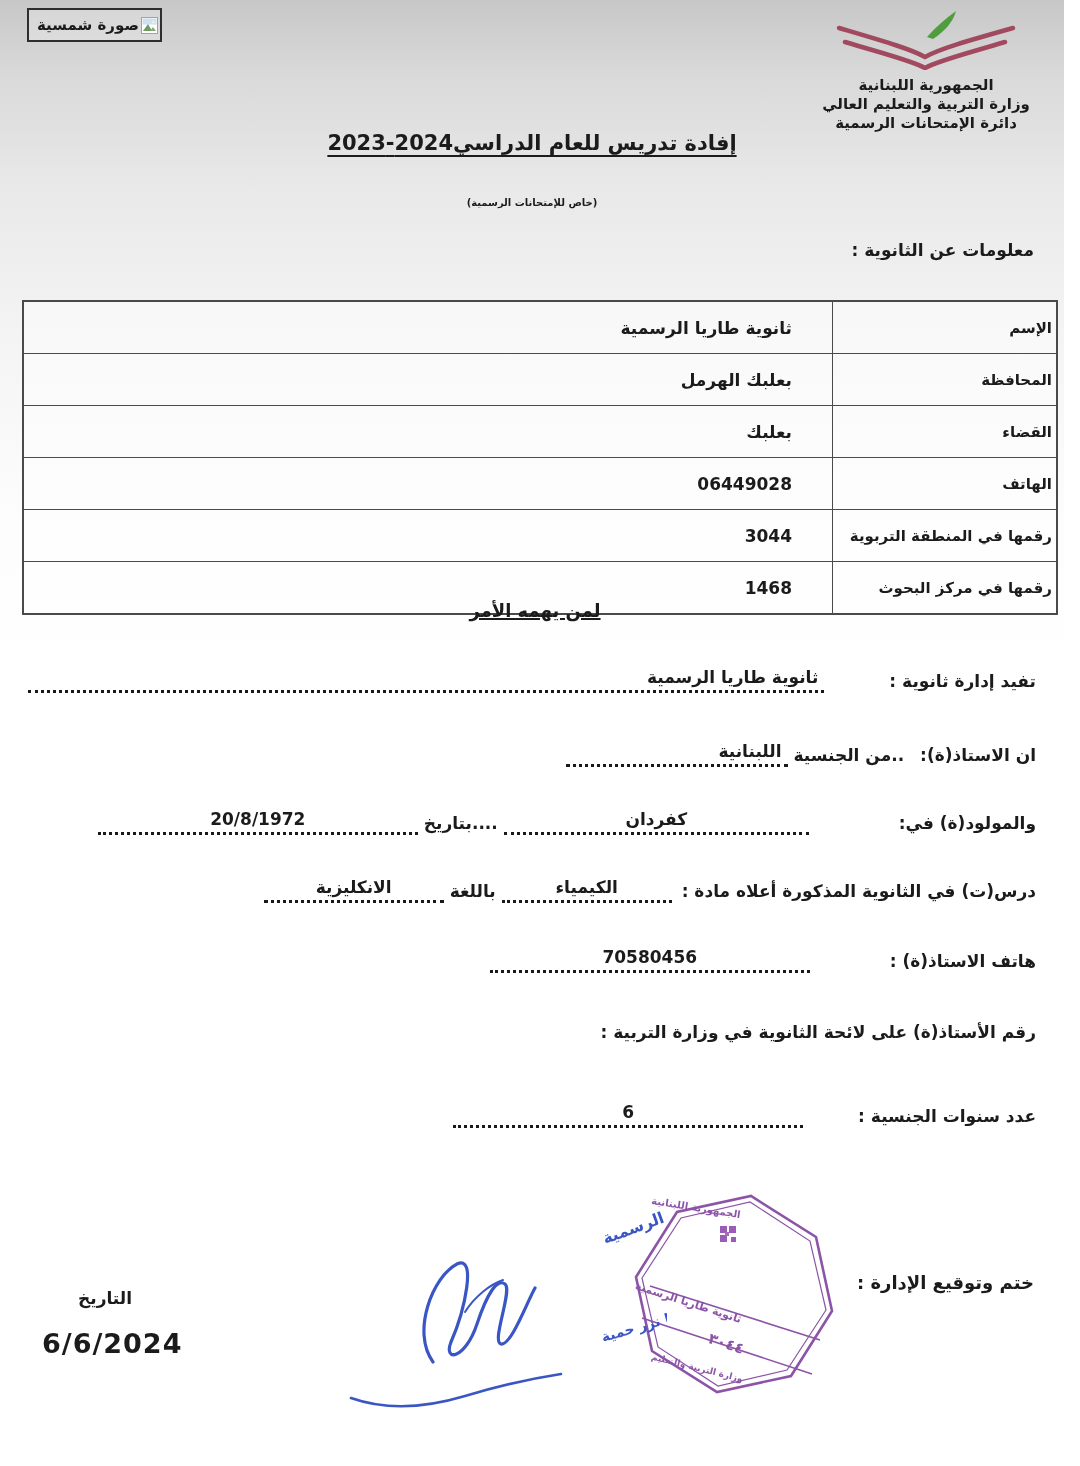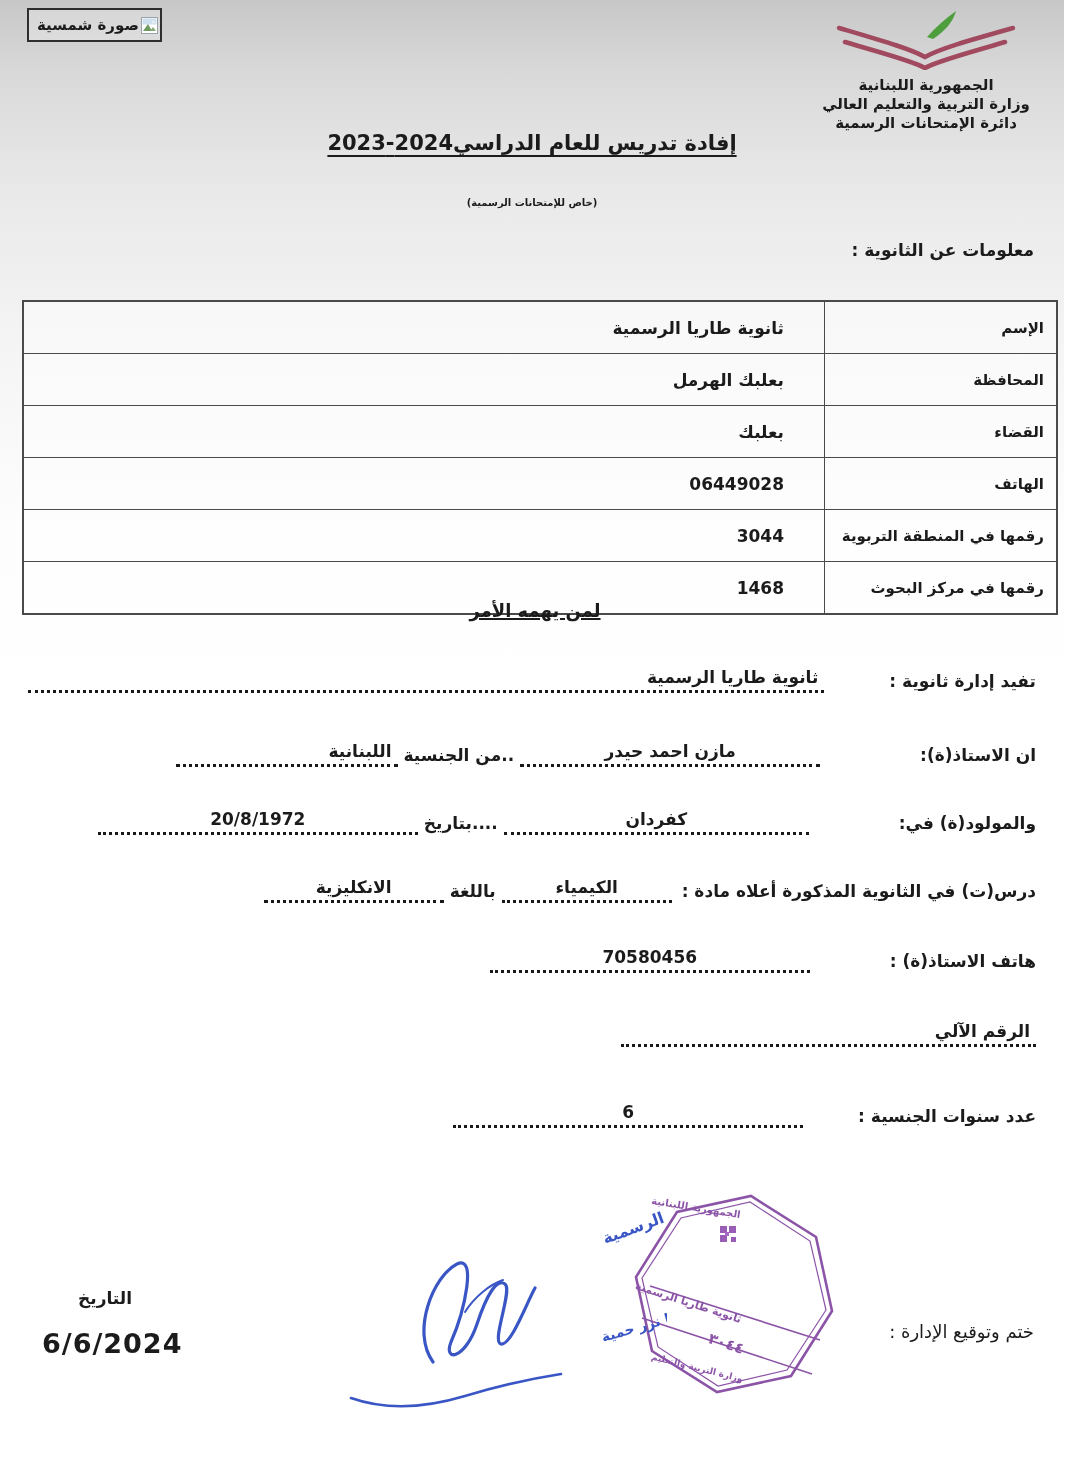--- a/index.html
+++ b/index.html
@@ -32,39 +32,39 @@
     font-size:10px;font-weight:700;direction:rtl;}
   .section-heading{position:absolute;top:240px;right:30px;font-size:17px;font-weight:700;direction:rtl;}
   
   table.school{
     position:absolute;top:300px;left:22px;
     width:1036px;border-collapse:collapse;direction:rtl;
     background:rgba(255,255,255,0.45);
   }
   table.school td{border:1px solid #4a4a4a;height:49px;}
   table.school{border:2px solid #4a4a4a;}
-  td.lbl{width:218px;font-size:15px;font-weight:700;text-align:right;padding-right:12px;}
+  td.lbl{width:218px;font-size:15px;font-weight:700;text-align:right;padding-right:4px;}
   td.val{font-size:17px;font-weight:700;text-align:right;padding-right:40px;}
   
   .letter-heading{position:absolute;top:600px;left:440px;width:190px;text-align:center;
     font-size:18px;font-weight:700;direction:rtl;text-decoration:underline;text-decoration-thickness:2px;}
   .fline{
     position:absolute;right:28px;left:28px;
     direction:rtl;display:flex;align-items:flex-end;
     font-size:17px;font-weight:700;
   }
   .flabel{white-space:nowrap;line-height:24px;margin-left:10px;}
   .fmid{white-space:nowrap;line-height:24px;margin:0 6px;}
   .fill{border-bottom:3px dotted #191919;text-align:center;}
   .fill .val{display:block;line-height:23px;margin-bottom:1px;font-size:17px;font-weight:700;}
   .fill.val-r{text-align:right;}
   .fill.val-r .val{padding-right:6px;}
   .w-grow{flex:1;}
   
-  .stamp-label{position:absolute;top:1321px;right:30px;font-size:18px;font-weight:400;direction:rtl;}
+  .stamp-label{position:absolute;top:1272px;right:30px;font-size:18px;font-weight:700;direction:rtl;}
   .stamp-svg{position:absolute;left:622px;top:1178px;}
   .sig-svg{position:absolute;left:315px;top:1192px;}
   .date-label{position:absolute;left:78px;top:1288px;font-size:17px;font-weight:700;direction:rtl;}
   .date-value{position:absolute;left:42px;top:1328px;font-size:27px;font-weight:700;letter-spacing:1px;}
 </style>
 </head>
 <body>
 
 <div class="page">
 
@@ -130,23 +130,20 @@
 
   <div class="fline" style="top:666px;">
     <span class="flabel">تفيد إدارة ثانوية :</span>
     <span class="fill val-r w-grow" style="margin-right:55px;">
       <span class="val">ثانوية طاريا الرسمية</span>
     </span>
   </div>
 
   <div class="fline" style="top:740px;">
     <span class="flabel">ان الاستاذ(ة):</span>
-    <span class="fill" style="width:300px;margin-right:90px;">
-      <span class="val">مازن احمد حيدر</span>
-    </span>
     <span class="fmid">..من الجنسية</span>
     <span class="fill val-r" style="width:222px;">
       <span class="val">اللبنانية</span>
     </span>
   </div>
 
   <div class="fline" style="top:808px;">
     <span class="flabel">والمولود(ة) في:</span>
     <span class="fill" style="width:305px;margin-right:80px;">
       <span class="val">كفردان</span>
@@ -169,23 +166,21 @@
   </div>
 
   <div class="fline" style="top:946px;">
     <span class="flabel">هاتف الاستاذ(ة) :</span>
     <span class="fill" style="width:320px;margin-right:70px;">
       <span class="val">70580456</span>
     </span>
   </div>
 
   <div class="fline" style="top:1020px;">
-    <span class="fill val-r" style="width:415px;">
-      <span class="val">الرقم الآلي</span>
-    </span>
+    <span class="flabel">رقم الأستاذ(ة) على لائحة الثانوية في وزارة التربية :</span>
   </div>
 
   <div class="fline" style="top:1101px;">
     <span class="flabel">عدد سنوات الجنسية :</span>
     <span class="fill" style="width:350px;margin-right:45px;">
       <span class="val">6</span>
     </span>
   </div>
 
   <div class="stamp-label">ختم وتوقيع الإدارة :</div>

